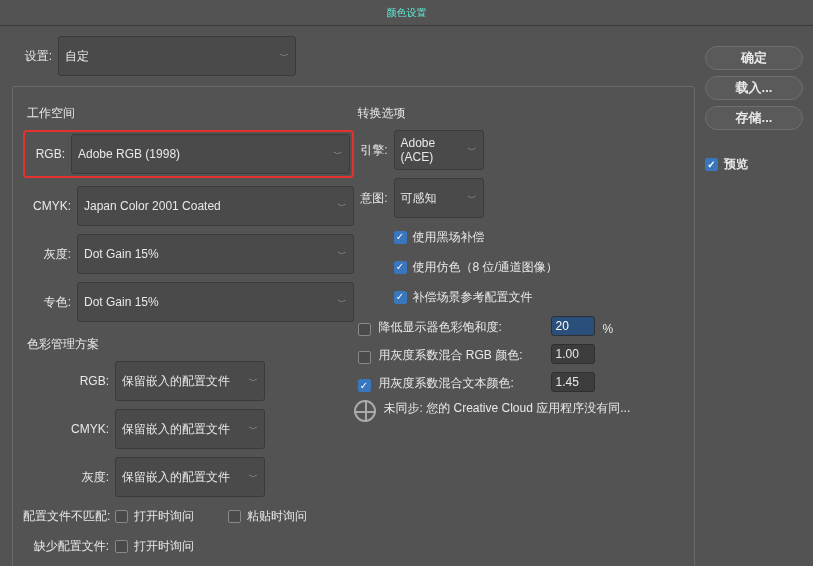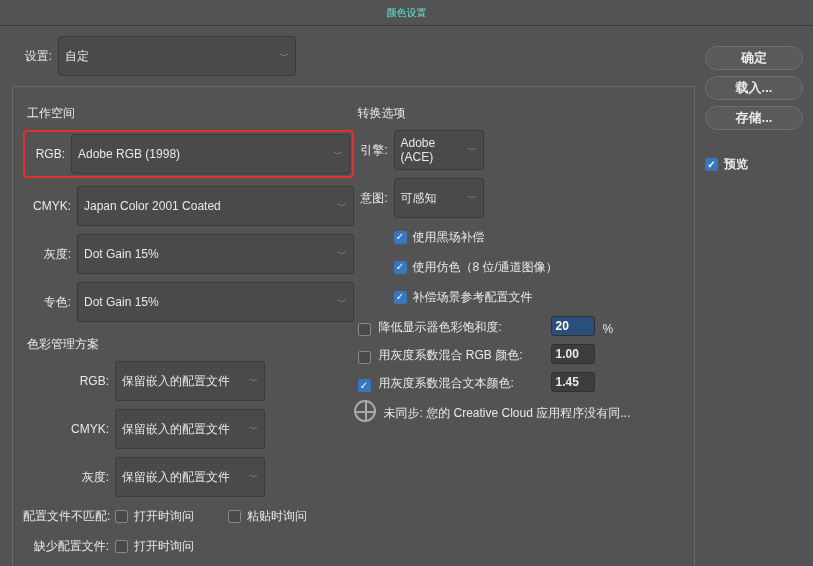--- a/index.html
+++ b/index.html
@@ -20,27 +20,27 @@
   .select.wide { flex: 1; }
   .select.w230 { width: 238px; }
   .select.w150 { width: 150px; }
   .select.w90 { width: 90px; }
   .chev { margin-left: auto; font-size: 9px; color: #ccc; }
   .highlight-red { border: 2px solid #e53030; border-radius: 4px; padding: 2px; display: flex; align-items: center; gap: 6px; flex: 1; }
   .checkbox { width: 13px; height: 13px; border: 1px solid #888; border-radius: 2px; display: inline-flex; align-items: center; justify-content: center; background: #4a4a4a; cursor: default; flex-shrink: 0; }
   .checkbox.checked { background: #3a76bd; border-color: #3a76bd; }
   .checkbox.checked::after { content: "✓"; color: #fff; font-size: 10px; line-height: 1; }
   .cklabel { display: flex; align-items: center; gap: 6px; }
-  .numfield { background: #3d3d3d; border: 1px solid #303030; border-radius: 3px; width: 44px; height: 20px; display: flex; align-items: center; padding: 0 4px; color: #e8e8e8; font-weight: bold; }
+  .numfield { background: #3d3d3d; border: 1px solid #303030; border-radius: 3px; width: 44px; height: 20px; display: flex; align-items: center; padding: 0 4px; color: #e8e8e8; }
   .numfield.sel { background: #2a4f7a; color: #fff; }
   .btn { background: #5a5a5a; border: 1px solid #6f6f6f; border-radius: 14px; height: 24px; display: flex; align-items: center; justify-content: center; color: #e8e8e8; cursor: default; font-size: 13px; }
   .subhdr { font-size: 12px; color: #e8e8e8; margin: 4px 0 8px 4px; }
   .adv-row { display: flex; align-items: flex-end; gap: 8px; margin-bottom: 8px; padding-left: 4px; }
   .adv-lbl { width: 164px; }
-  .sync-row { display:flex; align-items:flex-end; gap:8px; margin-top:6px; }
+  .sync-row { display:flex; align-items:flex-start; gap:8px; margin-top:6px; }
   .sync-icon { width: 22px; height: 22px; border: 2px solid #aaa; border-radius: 50%; position: relative; flex-shrink: 0; }
   .sync-icon::before { content:""; position:absolute; left:9px; top:-2px; bottom:-2px; width:2px; background:#aaa; }
   .sync-icon::after { content:""; position:absolute; top:9px; left:-2px; right:-2px; height:2px; background:#aaa; }
   .desc-box { border: 1px solid #6a6a6a; border-radius: 2px; height: 120px; padding: 8px 10px; margin-top: 2px; }
 </style>
 </head>
 <body>
 
 <div class="titlebar">颜色设置</div>
 

